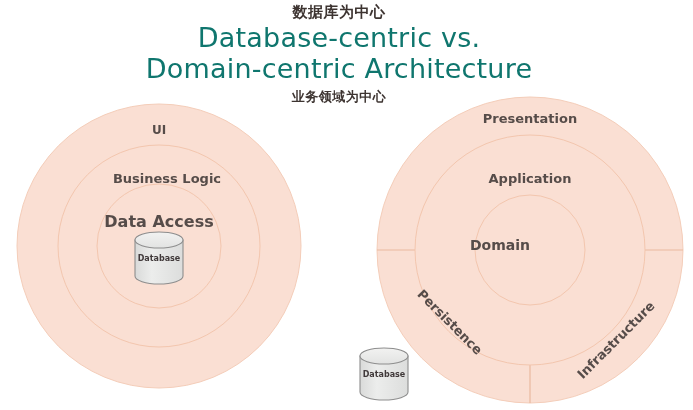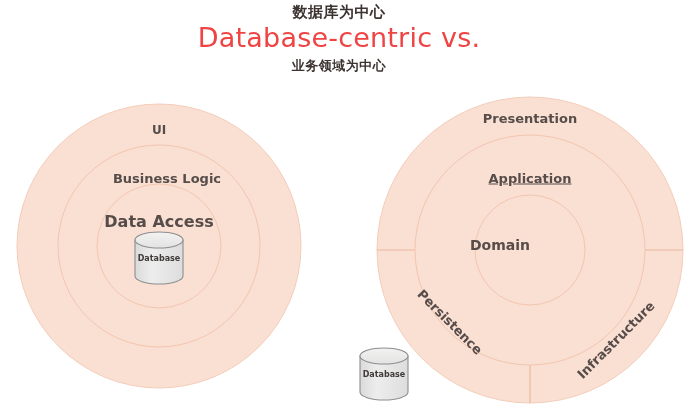--- a/index.html
+++ b/index.html
@@ -36,21 +36,21 @@
     font-size: 15px;
     font-weight: 700;
     color: #3d3431;
     line-height: 20px;
     margin-top: 2px;
     letter-spacing: 0.5px;
   }
   .title-main {
     font-size: 27px;
     font-weight: 400;
-    color: #ef4444;
+    color: #0f766e;
     line-height: 30px;
     letter-spacing: 0.2px;
     margin-top: 1px;
   }
   .cn-bottom {
     font-size: 13px;
     font-weight: 700;
     color: #3d3431;
     line-height: 20px;
     margin-top: 3px;
@@ -64,21 +64,21 @@
     font-weight: 700;
     white-space: nowrap;
     transform: translate(-50%, -50%);
     pointer-events: none;
   }
   .lbl-ui            { left: 159px; top: 130px; font-size: 12px; }
   .lbl-business      { left: 167px; top: 178px; font-size: 13px; }
   .lbl-dataaccess    { left: 159px; top: 221px; font-size: 16px; }
 
   .lbl-presentation  { left: 530px; top: 118px; font-size: 13px; }
-  .lbl-application   { left: 530px; top: 178px; font-size: 13px; text-decoration: underline; }
+  .lbl-application   { left: 530px; top: 178px; font-size: 13px; }
   .lbl-domain        { left: 500px; top: 245px; font-size: 14px; }
 
   .lbl-persistence {
     left: 450px; top: 322px; font-size: 13px;
     transform: translate(-50%, -50%) rotate(45deg);
   }
   .lbl-infrastructure {
     left: 616px; top: 340px; font-size: 13px;
     transform: translate(-50%, -50%) rotate(-45deg);
   }
@@ -144,20 +144,21 @@
 
   <g transform="translate(360,348)">
     <path d="M0,8 L0,44 A24,8 0 0 0 48,44 L48,8 Z" fill="url(#dbBodyGrad)" stroke="#8d8d8d" stroke-width="1.1"></path>
     <ellipse cx="24" cy="8" rx="24" ry="8" fill="url(#dbTopGrad)" stroke="#8d8d8d" stroke-width="1.1"></ellipse>
   </g>
 </svg>
 
 <div class="title-block">
   <div class="cn-top">数据库为中心</div>
   <div class="title-main">Database-centric vs.</div>
+  <div class="title-main">Domain-centric Architecture</div>
   <div class="cn-bottom">业务领域为中心</div>
 </div>
 
 <div class="ring-label lbl-ui">UI</div>
 <div class="ring-label lbl-business">Business Logic</div>
 <div class="ring-label lbl-dataaccess">Data Access</div>
 
 <div class="ring-label lbl-presentation">Presentation</div>
 <div class="ring-label lbl-application">Application</div>
 <div class="ring-label lbl-domain">Domain</div>

